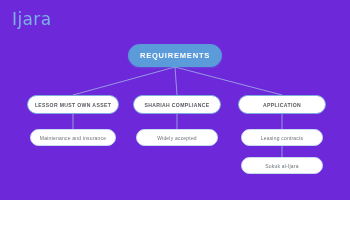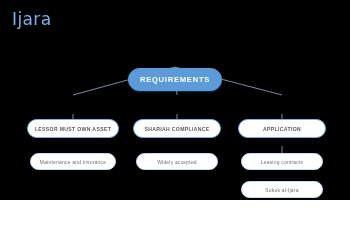--- a/index.html
+++ b/index.html
@@ -13,21 +13,21 @@
     overflow: hidden;
     font-family: "Liberation Sans", sans-serif;
     position: relative;
   }
 
   #canvas {
     position: absolute;
     left: 0; top: 0;
     width: 350px;
     height: 200px;
-    background: #000000;
+    background: #6d28d9;
   }
 
   
   #title {
     position: absolute;
     left: 12px;
     top: 11px;
     font-family: "DejaVu Sans", sans-serif;
     font-size: 17px;
     font-weight: 400;
@@ -50,21 +50,20 @@
   .node {
     position: absolute;
     box-sizing: border-box;
     display: flex;
     align-items: center;
     justify-content: center;
     text-align: center;
     border-radius: 999px;
     white-space: nowrap;
     overflow: hidden;
-    margin-top: 24px;
   }
 
   .node-root {
     background: #5B9BD9;
     border: 1px solid #5B9BD9;
     color: #ffffff;
     font-size: 7.6px;
     font-weight: bold;
     letter-spacing: 0.75px;
     box-shadow: 0 1px 2px rgba(91,155,217,0.30);

